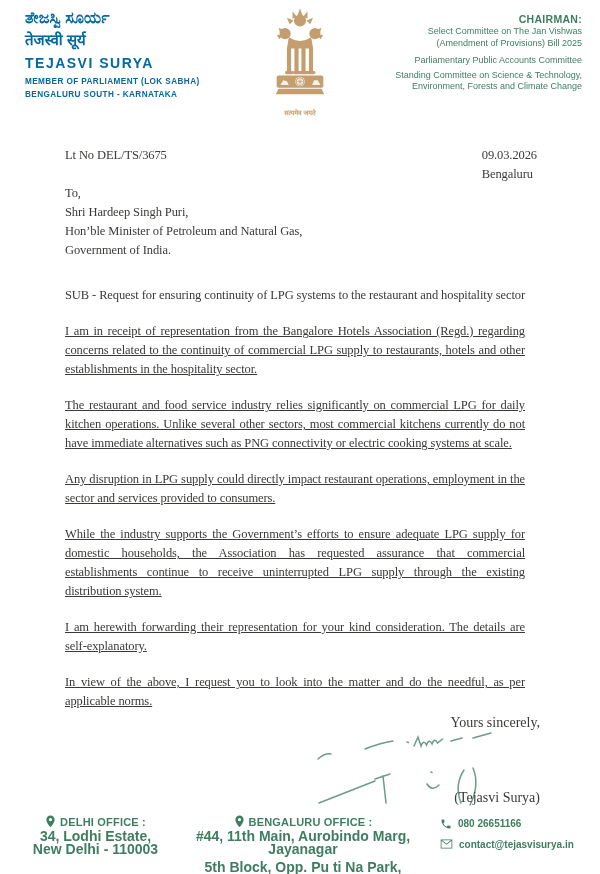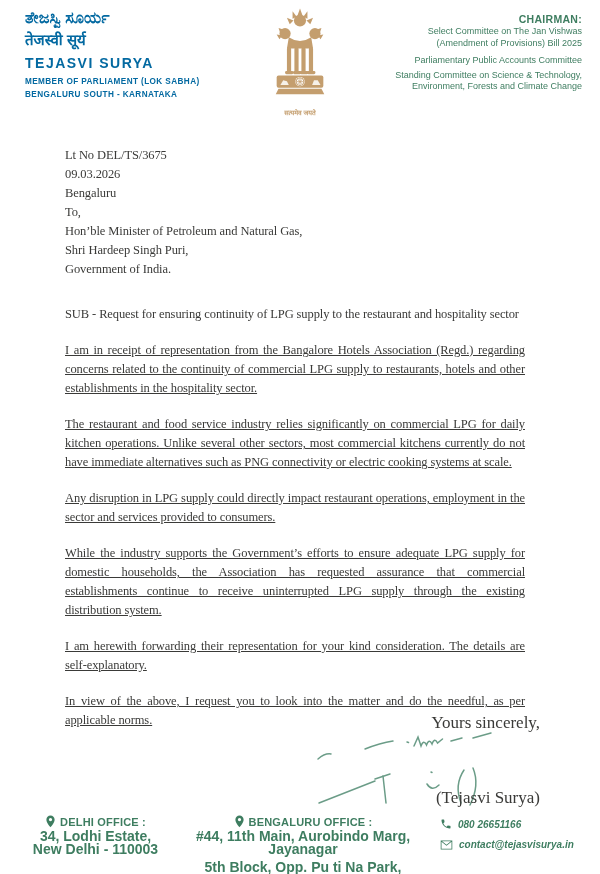--- a/index.html
+++ b/index.html
@@ -20,42 +20,42 @@
   .emblem-motto{font-size:6.5px;color:#c49e6e;font-weight:bold;margin-top:-2px;
     font-family:"Liberation Sans", sans-serif;}
   .hdr-right{position:absolute;left:362px;top:12px;width:220px;text-align:right;
     font-family:"Liberation Sans", sans-serif;color:#3e7d60;}
   .cm-label{font-size:10.5px;font-weight:800;letter-spacing:.3px;line-height:14px;}
   .cm-line{font-size:9px;line-height:11.5px;}
   .hdr-gap{height:6px;}
   
   .letter-body{position:absolute;top:146px;left:65px;width:472px;
     font-size:12.5px;line-height:19px;letter-spacing:-0.1px;}
-  .ref-row{display:flex;justify-content:space-between;align-items:flex-start;flex-direction:column;}
+  .ref-row{display:flex;justify-content:space-between;align-items:flex-start;}
   .date-block{text-align:left;}
   .to-block{}
   .sal-block{margin-top:26px;}
   .para{margin:17px 12px 0 0;text-align:justify;text-decoration:underline;}
   
   .sig-block{position:absolute;top:713px;right:60px;width:225px;height:96px;text-align:right;
-    font-size:17px;line-height:19px;}
+    font-size:14px;line-height:19px;}
   .sig-svg{position:absolute;left:0;top:14px;width:225px;height:82px;}
   .signatory{position:absolute;right:0;bottom:2px;}
   
   .footer{position:absolute;top:810px;left:0;width:600px;height:60px;
     font-family:"Liberation Sans", sans-serif;color:#3e7d60;}
   .f-col{position:absolute;text-align:center;}
   .f-col1{left:18px;top:5px;width:155px;}
   .f-col2{left:178px;top:5px;width:250px;}
   .f-col3{left:432px;top:8px;width:155px;}
   .f-label{font-size:11px;font-weight:800;letter-spacing:.2px;display:flex;
     align-items:center;justify-content:center;gap:4px;}
   .f-line{font-size:14px;font-weight:bold;line-height:13px;margin-top:2px;}
-  .f-contact{font-size:10px;font-weight:bold;display:flex;align-items:center;
-    justify-content:flex-start;gap:6px;margin-bottom:9px;margin-left:8px;font-style:italic;}
+  .f-contact{font-size:10px;font-weight:bold;display:flex;align-items:flex-start;
+    justify-content:flex-start;gap:6px;margin-bottom:9px;margin-left:8px;}
   .icon-svg{flex:0 0 auto;display:block;}
 </style>
 </head>
 <body>
 
 <div class="page">
 
   <div class="header">
 
     <div class="hdr-left">
@@ -128,27 +128,27 @@
     <div class="ref-row">
       <div>Lt No DEL/TS/3675</div>
       <div class="date-block">
         <div>09.03.2026</div>
         <div>Bengaluru</div>
       </div>
     </div>
 
     <div class="to-block">
       <div>To,</div>
+      <div>Shri Hardeep Singh Puri,</div>
       <div>Hon’ble Minister of Petroleum and Natural Gas,</div>
-      <div>Shri Hardeep Singh Puri,</div>
       <div>Government of India.</div>
     </div>
 
     <div class="sal-block">
-      <div>SUB - Request for ensuring continuity of LPG supply to the restaurant and hospitality sector</div>
+      <div>SUB - Request for ensuring continuity of LPG systems to the restaurant and hospitality sector</div>
     </div>
 
     <p class="para">I am in receipt of representation from the Bangalore Hotels Association (Regd.) regarding concerns related to the continuity of commercial LPG supply to restaurants, hotels and other establishments in the hospitality sector.</p>
     <p class="para">The restaurant and food service industry relies significantly on commercial LPG for daily kitchen operations. Unlike several other sectors, most commercial kitchens currently do not have immediate alternatives such as PNG connectivity or electric cooking systems at scale.</p>
     <p class="para">Any disruption in LPG supply could directly impact restaurant operations, employment in the sector and services provided to consumers.</p>
     <p class="para">While the industry supports the Government’s efforts to ensure adequate LPG supply for domestic households, the Association has requested assurance that commercial establishments continue to receive uninterrupted LPG supply through the existing distribution system.</p>
     <p class="para">I am herewith forwarding their representation for your kind consideration. The details are self-explanatory.</p>
     <p class="para">In view of the above, I request you to look into the matter and do the needful, as per applicable norms.</p>
   </div>
 

